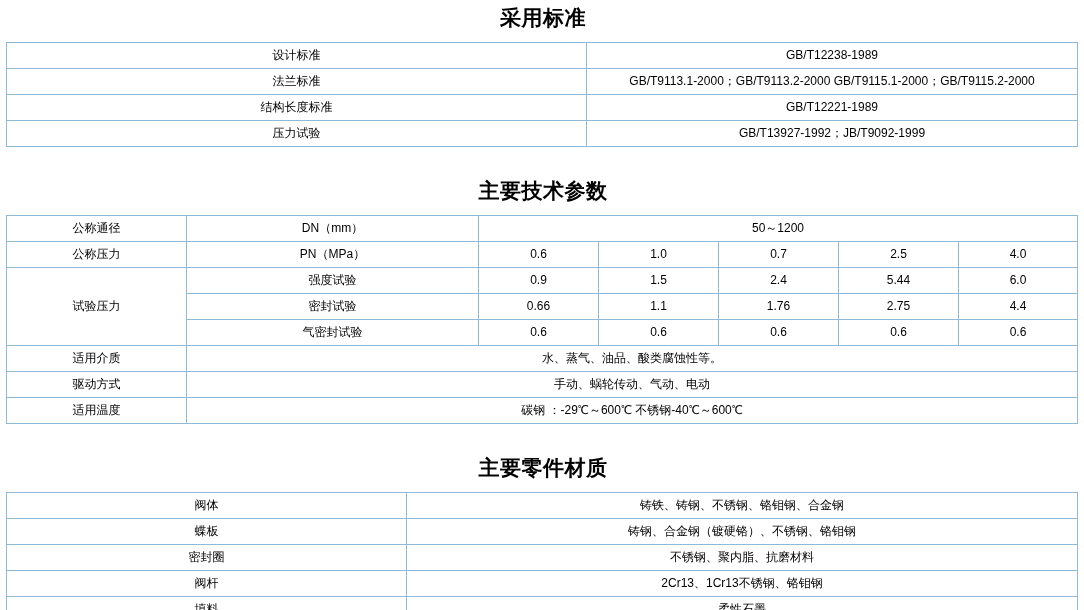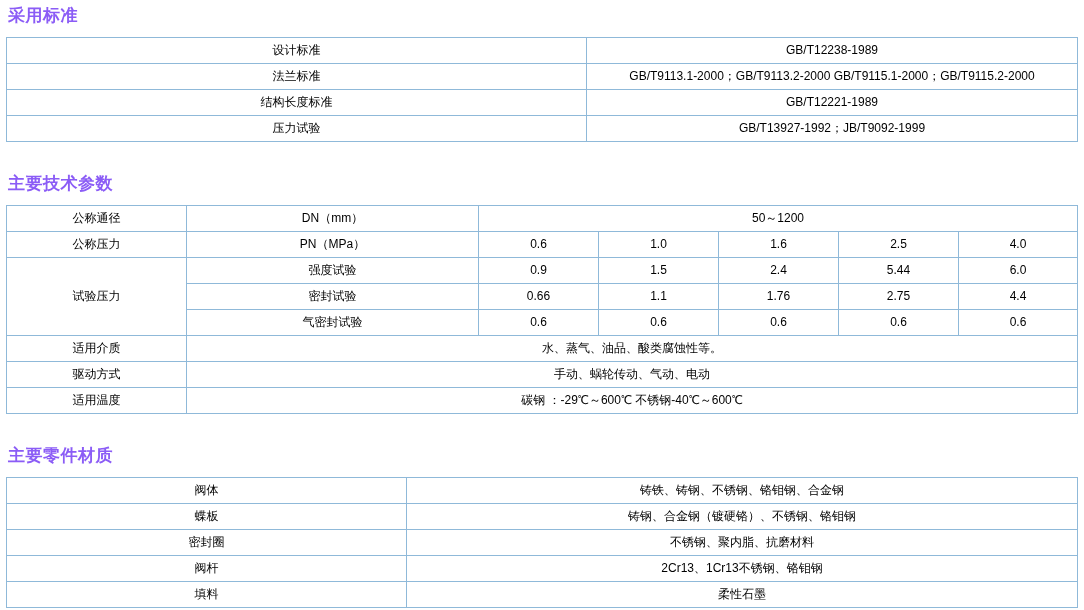--- a/index.html
+++ b/index.html
@@ -12,25 +12,26 @@
     height: 610px;
     font-family: "Liberation Sans", sans-serif;
     color: #000000;
     overflow: hidden;
   }
   .page {
     padding: 0 6px;
     box-sizing: border-box;
   }
   h2.section-title {
-    font-size: 17px;
+    font-size: 21px;
     font-weight: bold;
     margin: 4px 0 10px 2px;
     letter-spacing: 0.5px;
-    color: #8b5cf6;
+    color: #000000;
+    text-align: center;
   }
   table.doc-table {
     border-collapse: collapse;
     width: 1072px;
     table-layout: fixed;
     font-size: 12px;
   }
   table.doc-table td {
     border: 1px solid #8fb9d9;
     padding: 3px 5px;
@@ -104,21 +105,21 @@
       <tr>
         <td class="hdr">公称通径</td>
         <td class="hdr mono">DN（mm）</td>
         <td class="hdr mono" colspan="5">50～1200</td>
       </tr>
       <tr>
         <td class="lbl">公称压力</td>
         <td class="mono">PN（MPa）</td>
         <td class="mono">0.6</td>
         <td class="mono">1.0</td>
-        <td class="mono">1.6</td>
+        <td class="mono">0.7</td>
         <td class="mono">2.5</td>
         <td class="mono">4.0</td>
       </tr>
       <tr>
         <td class="lbl" rowspan="3">试验压力</td>
         <td class="mono">强度试验</td>
         <td class="mono">0.9</td>
         <td class="mono">1.5</td>
         <td class="mono">2.4</td>
         <td class="mono">5.44</td>

